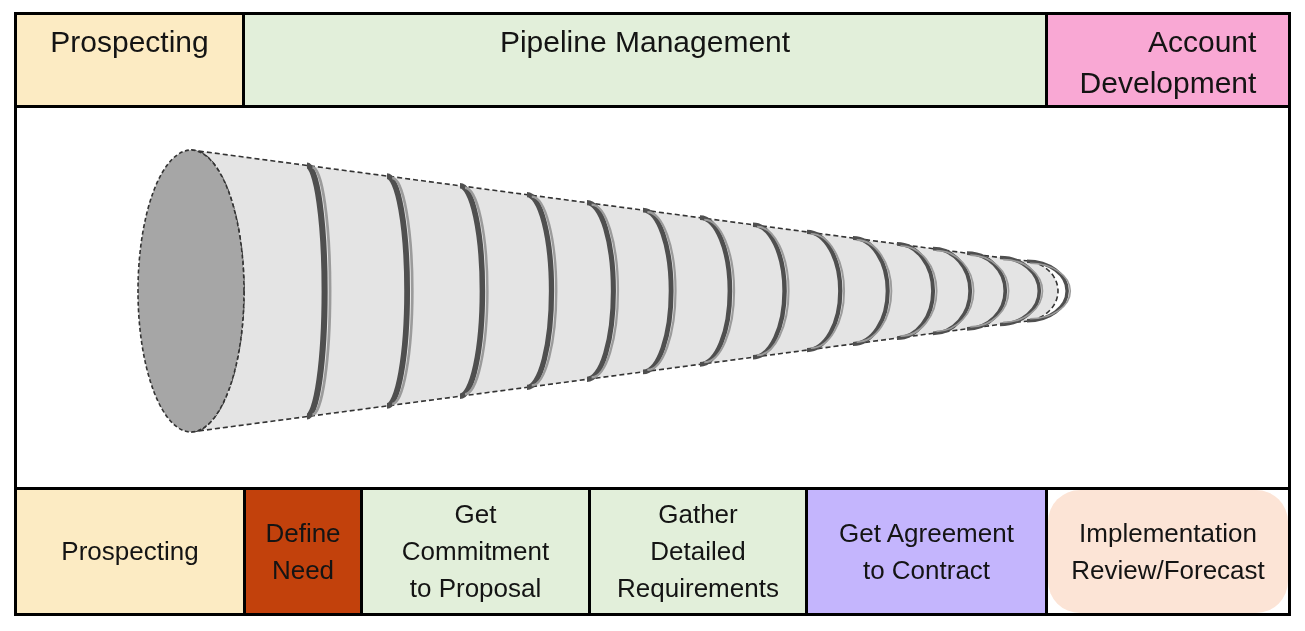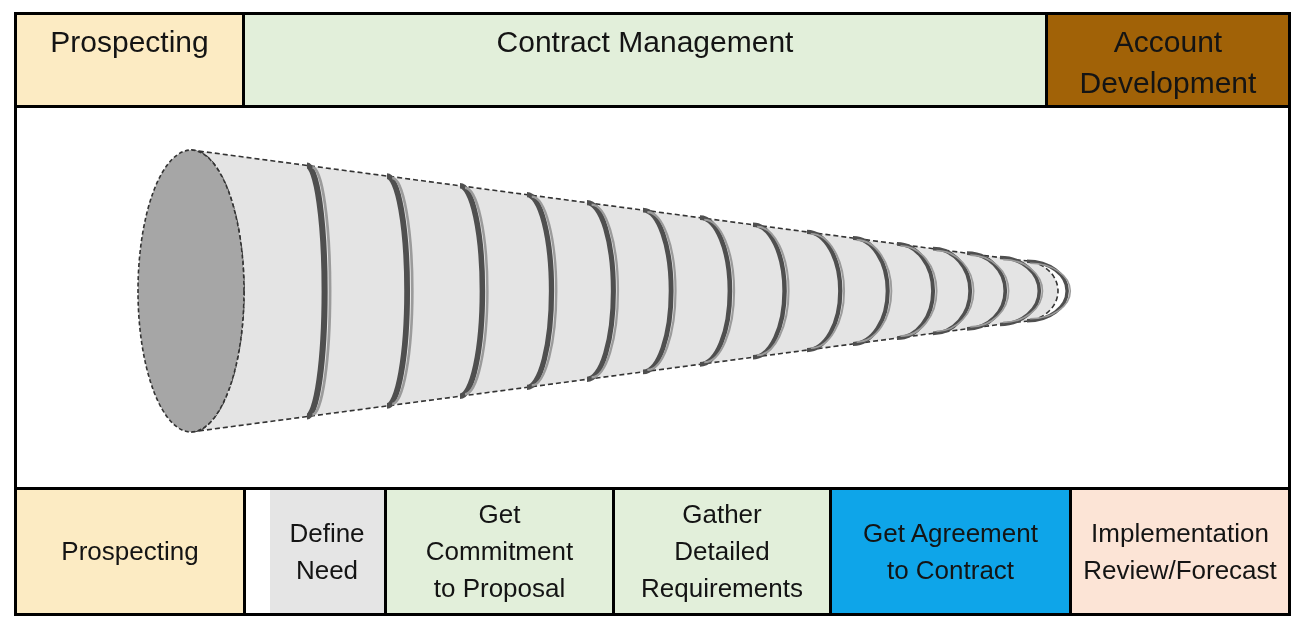--- a/index.html
+++ b/index.html
@@ -27,51 +27,51 @@
     font-size:30px;line-height:41px;
   }
   .bcell{
     align-items:center;
     font-size:26px;line-height:37px;
   }
   
   .tc0{width:228px;} .tc1{flex:1;} .tc2{width:240px;}
   
   .bc0{width:229px;} .bc1{width:117px;} .bc2{width:217px;}
-  .bc3{width:228px;} .bc4{width:240px;} .bc5{flex:1;}
+  .bc3{width:228px;} .bc4{width:240px;} .bc5{flex:1;border-radius:32px;}
   .cone-overlay{
     position:absolute;left:0;top:0;width:1305px;height:631px;
     pointer-events:none;
   }
 </style>
 </head>
 <body>
 
 <div class="frame">
 
   <div class="row row-top">
     <div class="cell hcell bordered tc0" style="background: rgb(252, 235, 195);">Prospecting</div>
-    <div class="cell hcell bordered tc1" style="background: rgb(226, 239, 218);">Contract Management</div>
-    <div class="cell hcell tc2" style="background: #a16207;">Account
+    <div class="cell hcell bordered tc1" style="background: rgb(226, 239, 218);">Pipeline Management</div>
+    <div class="cell hcell tc2" style="background: #f9a8d4; text-align: right;">Account
 Development</div>
   </div>
 
   <div class="funnel-area"></div>
 
   <div class="row row-bottom">
     <div class="cell bcell bordered bc0" style="background: rgb(252, 235, 195);">Prospecting</div>
-    <div class="cell bcell bordered bc1" style="background: #e5e5e5; margin-left: 24px;">Define
+    <div class="cell bcell bordered bc1" style="background: #c2410c;">Define
 Need</div>
     <div class="cell bcell bordered bc3" style="background: rgb(226, 239, 218);">Get
 Commitment
 to Proposal</div>
     <div class="cell bcell bordered bc2" style="background: rgb(226, 239, 218);">Gather
 Detailed
 Requirements</div>
-    <div class="cell bcell bordered bc4" style="background: #0ea5e9;">Get Agreement
+    <div class="cell bcell bordered bc4" style="background: #c4b5fd;">Get Agreement
 to Contract</div>
     <div class="cell bcell bc5" style="background: rgb(252, 228, 214);">Implementation
 Review/Forecast</div>
   </div>
 
 </div>
 
 <svg class="cone-overlay" id="cone-svg" viewBox="0 0 1305 631">
     <path d="M 191 150 L 1022 260.5 A 36 30.5 0 0 1 1022 321.5 L 191 432 A 53 141 0 0 0 191 150 Z" fill="#E4E4E4" stroke="#333333" stroke-width="1.6" stroke-dasharray="5 3"></path>
     <path d="M 307 165.42478941034898 A 17.62936221419976 125.57521058965102 0 0 1 307 416.575210589651" fill="none" stroke="#4F4F4F" stroke-width="6.08"></path>

